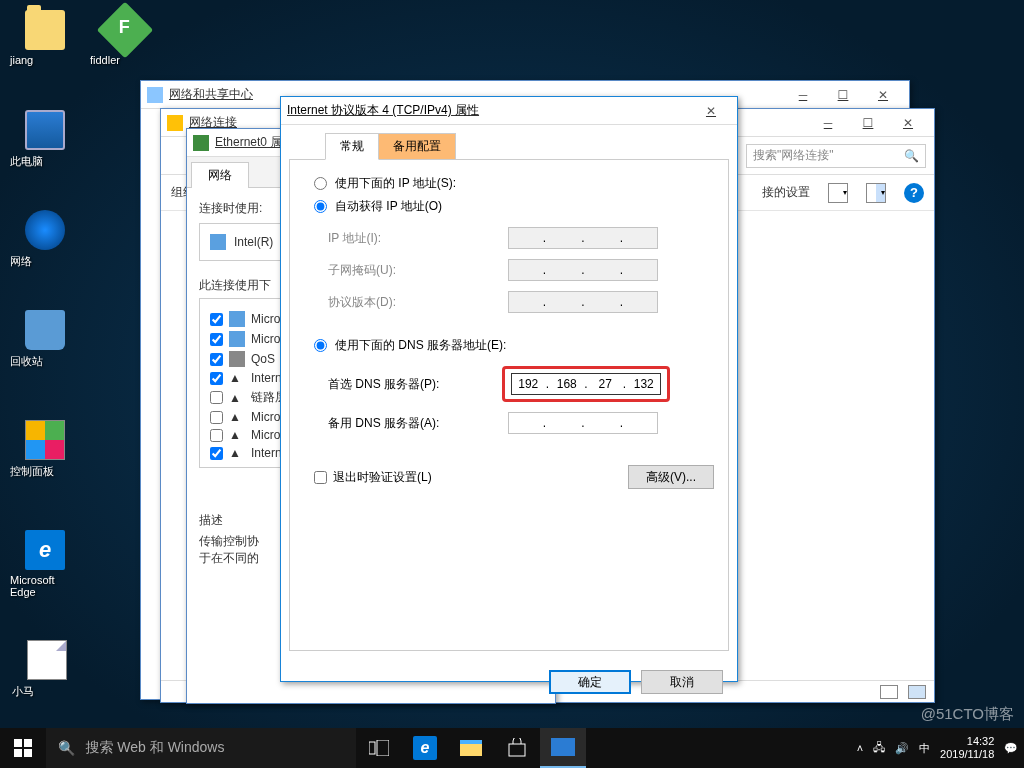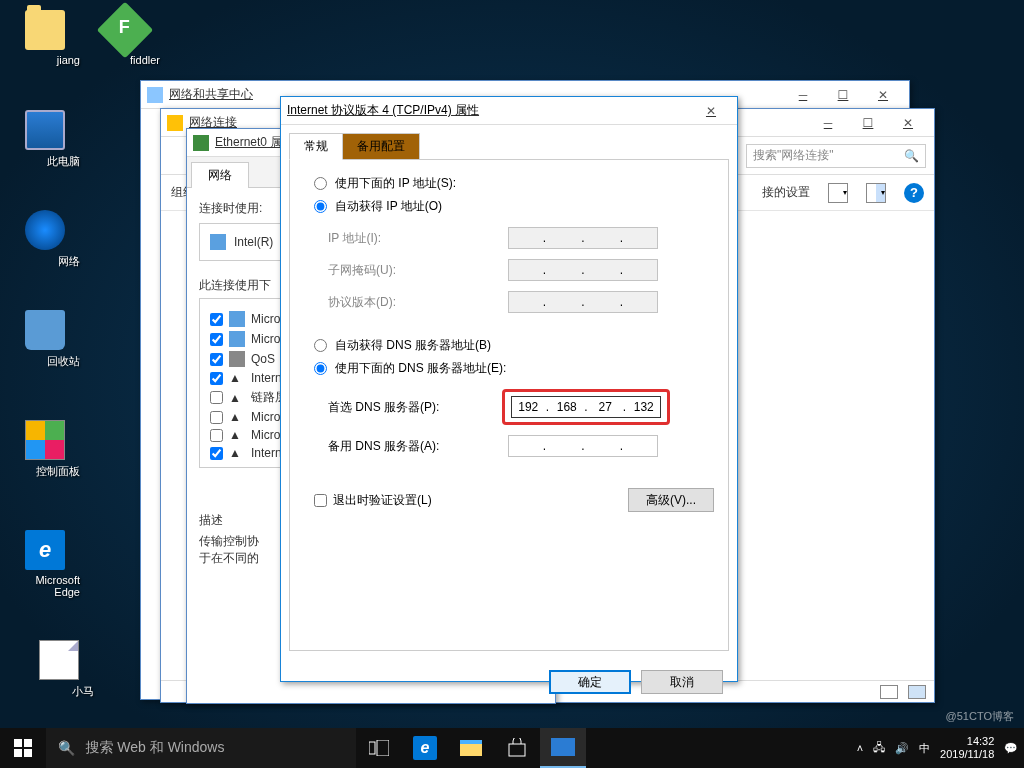--- a/index.html
+++ b/index.html
@@ -1,19 +1,19 @@
 <!DOCTYPE html>
 <html><head>
 <meta charset="utf-8">
 <style>
 * { box-sizing: border-box; margin: 0; padding: 0; font-family: "Microsoft YaHei", "Segoe UI", sans-serif; }
 body { width: 1024px; height: 768px; background: radial-gradient(ellipse at center, #0d3a5c 0%, #051c2e 80%); overflow: hidden; position: relative; font-size: 12px; }
 
 
-.desktop-icon { position: absolute; width: 70px; text-align: right; color: #fff; cursor: pointer; }
+.desktop-icon { position: absolute; width: 70px; text-align: left; color: #fff; cursor: pointer; }
 .desktop-icon .ic { width: 40px; height: 40px; margin: 0 auto 4px; }
 .desktop-icon span { display: block; font-size: 11px; text-shadow: 1px 1px 2px #000; }
 .folder { background: #f8d775; border-radius: 3px; position: relative; }
 .folder::before { content:""; position:absolute; top:-5px; left:2px; width:14px; height:6px; background:#f8d775; border-radius:2px 2px 0 0;}
 .pc-ic { background: linear-gradient(#2b7cd3,#145a9e); border-radius: 3px; border:2px solid #aac; }
 .net-ic { background: radial-gradient(#1a8cff,#003a78); border-radius: 50%; }
 .bin-ic { background:#5a9bd5; border-radius: 3px 3px 6px 6px; }
 .cpl-ic { background:#fff; border:1px solid #888; display:flex; flex-wrap:wrap; }
 .cpl-ic div{width:50%;height:50%;}
 .edge-ic { background:#0078d7; border-radius:2px; display:flex;align-items:center;justify-content:center;color:#fff;font-weight:bold;font-size:22px;font-style:italic;}
@@ -52,22 +52,22 @@
 .chk input{width:13px;height:13px;}
 .chkicon{width:16px;height:16px;background:#5aa0e0;display:inline-block;}
 .btnrow { display:flex; gap:10px; justify-content:center; padding:10px 0;}
 .wbtn { min-width:72px; height:24px; border:1px solid #adadad; background:#e1e1e1; cursor:pointer; font-size:12px;}
 
 
 .win-ip { left:280px; top:96px; width:458px; height:586px; border:1px solid #1883d7; background:#fff; z-index:20;}
 .win-ip .titlebar{ border-bottom:1px solid #ddd; }
 .win-ip .titlebar .title{font-size:12px;color:#000;}
 .win-ip .tabrow { display:flex; padding:8px 8px 0 8px; }
-.win-ip .tab { padding:4px 14px; border:1px solid #ccc; font-size:12px; background:#a16207; cursor:pointer; margin-right:-1px;}
-.win-ip .tab.active{ border-bottom:1px solid #fff; position:relative; z-index:2; background:#fff;}
+.win-ip .tab { padding:4px 14px; border:1px solid #ccc; font-size:12px; background:#fdba74; cursor:pointer; margin-right:-1px;}
+.win-ip .tab.active{ border-bottom:1px solid #fff; position:relative; z-index:2; background:#fff;margin-left:36px;}
 .win-ip .tabcontent { border:1px solid #ccc; margin:0 8px 8px 8px; padding:12px 14px 16px 14px; position:relative; top:-1px; height:492px;}
 .win-ip .desc { font-size:12px; color:#333; line-height:1.6; margin-bottom:14px;}
 .radiorow { display:flex; align-items:center; gap:8px; padding:3px 0 3px 10px; font-size:12px;}
 .radiorow input{width:13px;height:13px;}
 .ipgrid { padding:4px 0 8px 24px;}
 .iprow { display:flex; align-items:center; padding:5px 0; font-size:12px; }
 .iprow label { width:180px; color:#888;}
 .iprow.enabled label{color:#000;}
 .ipfield { width:150px; height:22px; border:1px solid #c3c3c3; display:flex; align-items:center; background:#fff;}
 .ipfield.disabled{background:#f0f0f0;}
@@ -82,21 +82,21 @@
 
 .taskbar { position:absolute; left:0; bottom:0; width:100%; height:40px; background:#101010; display:flex; align-items:center; color:#fff;}
 .start { width:46px; height:40px; display:flex; align-items:center; justify-content:center; cursor:pointer;}
 .winlogo { width:18px; height:18px; display:grid; grid-template:1fr 1fr/1fr 1fr; gap:2px;}
 .winlogo div{background:#fff;}
 .searchbar { width:310px; height:40px; background:#1a1a1a; display:flex; align-items:center; padding:0 12px; gap:10px; color:#aaa; font-size:14px;}
 .tbicon { width:46px; height:40px; display:flex; align-items:center; justify-content:center; cursor:pointer;}
 .tbicon.active{border-bottom:2px solid #76b9ed;background:#2a2a2a;}
 .tray { margin-left:auto; display:flex; align-items:center; padding:0 6px; gap:10px; font-size:11px;}
 .tray .clock{text-align:right;line-height:1.2;}
-.watermark{position:absolute;right:10px;bottom:44px;color:rgba(255,255,255,.55);font-size:11px;}
+.watermark{position:absolute;right:10px;bottom:44px;color:rgba(255,255,255,.55);font-size:15px;}
 
 svg{display:block;}
 .help-ic{width:20px;height:20px;border-radius:50%;background:#0078d7;color:#fff;display:flex;align-items:center;justify-content:center;font-weight:bold;font-size:13px;}
 .viewic{width:20px;height:20px;border:1px solid #888;display:flex;}
 .viewic::after{content:"▾";font-size:8px;margin:auto 0 auto auto;}
 </style>
 </head>
 <body>
 
 <div class="desktop-icon" style="left:10px;top:10px">
@@ -125,21 +125,21 @@
       <div style="background:#4caf50"></div>
       <div style="background:#2196f3"></div>
       <div style="background:#e91e63"></div>
     </div>
   <span>控制面板</span>
 </div>
 <div class="desktop-icon" style="left:10px;top:530px">
   <div class="ic edge-ic">e</div>
   <span>Microsoft Edge</span>
 </div>
-<div class="desktop-icon" style="left:24px;top:640px">
+<div class="desktop-icon" style="left:12px;top:640px">
   <div class="ic txt-ic"></div>
   <span>小马</span>
 </div>
 
 <div class="win win-nsc">
   <div class="titlebar">
     <div class="t-icon"></div>
     <span>网络和共享中心</span>
     <div class="winbtns">
       <div class="winbtn">─</div>
@@ -304,24 +304,20 @@
             <span></span>
             <span class="dot">.</span>
             <span></span>
             <span class="dot">.</span>
             <span></span>
           </div>
         </div>
     </div>
 
     <div style="height:8px"></div>
-    <div class="radiorow">
-        <input type="radio" name="dnsm" style="">
-        <span>自动获得 DNS 服务器地址(B)</span>
-      </div>
     <div class="radiorow">
         <input type="radio" name="dnsm" checked="" style="">
         <span>使用下面的 DNS 服务器地址(E):</span>
       </div>
     <div class="ipgrid">
       <div class="iprow enabled">
           <label>首选 DNS 服务器(P):</label>
         <span class="dns-highlight">
           <div class="ipfield">
             <span>192</span>

